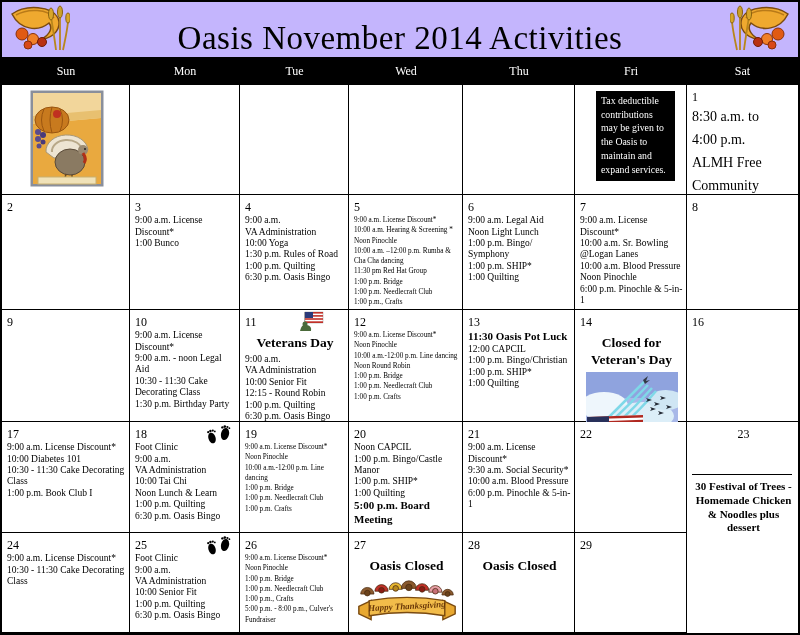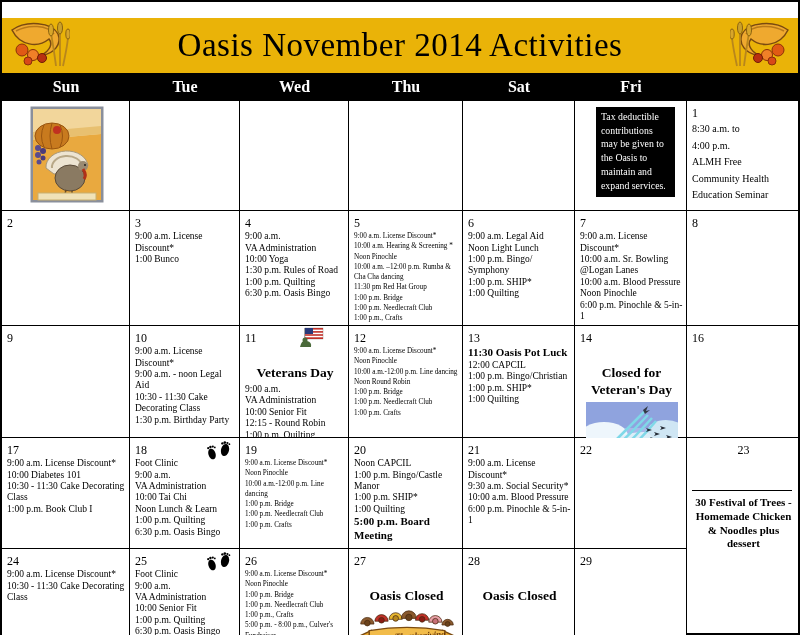--- a/index.html
+++ b/index.html
@@ -1,35 +1,35 @@
 <!DOCTYPE html>
 <html><head>
 <meta charset="utf-8">
 <style>
   html,body{margin:0;padding:0;background:#fff;}
   body{width:800px;height:635px;overflow:hidden;font-family:"Liberation Serif",serif;}
   .page{width:800px;height:635px;box-sizing:border-box;border:2px solid #000;position:relative;background:#fff;}
-  .title-bar{height:55px;position:relative;display:flex;align-items:center;justify-content:center;background:#eab308;margin-top:16px;}
+  .title-bar{height:55px;position:relative;display:flex;align-items:flex-end;justify-content:center;background:#c4b5fd;}
   .title-bar h1{margin:0;font-size:33px;font-weight:normal;color:#000;letter-spacing:.5px;}
   .corner{position:absolute;top:2px;}
   .corner.left{left:6px;}
   .corner.right{right:6px;transform:scaleX(-1);}
   .day-header{display:grid;grid-template-columns:128px 110px 109px 114px 112px 112px 111px;background:#000;color:#fff;height:28px;}
-  .day-name{display:flex;align-items:center;justify-content:center;font-weight:bold;font-size:16px;}
+  .day-name{display:flex;align-items:center;justify-content:center;font-weight:normal;font-size:12px;}
   .grid{display:grid;grid-template-columns:128px 110px 109px 114px 112px 112px 111px;grid-template-rows:110px 115px 112px 111px 100px;}
   .cell{border-right:1.6px solid #000;border-bottom:1.6px solid #000;box-sizing:border-box;position:relative;padding:2px 3px 0 5px;overflow:visible;background:#fff;}
   .cell:nth-child(7n){border-right:none;}
   .cell.tall{border-bottom:none;text-align:center;}
   .date{font-size:12px;line-height:1.1;display:inline-block;margin-bottom:1px;}
   .events{font-size:9.5px;line-height:1.2;color:#000;}
   .cell.small .events{font-size:7.2px;line-height:1.42;}
-  .cell.loose .events{font-size:10px;line-height:1.65;}
+  .cell.loose .events{font-size:14px;line-height:1.65;}
   .ev{margin:0;}
   .ev-bold{font-weight:bold;font-size:11px;line-height:1.25;}
-  .cell-title{font-weight:bold;text-align:center;font-size:13.5px;line-height:1.25;margin:19px 0 2px 0;}
+  .cell-title{font-weight:bold;text-align:center;font-size:13.5px;line-height:1.25;margin:5px 0 2px 0;}
   .note-box{background:#000;color:#fff;margin:4px 8px 0 16px;padding:3px 5px;font-size:9.8px;line-height:1.4;min-height:84px;}
   .icon svg{display:block;}
   .icon-center{display:flex;justify-content:center;margin-top:3px;}
   .icon-corner{position:absolute;top:2px;right:5px;}
   .icon-by-date{position:absolute;top:1px;right:24px;}
   .icon-below-title{display:block;text-align:center;margin-top:3px;}
   .icon-below-title svg{display:inline-block;}
   .divider{border-top:1.6px solid #000;width:100px;margin:32px 0 5px 0;}
 </style>
 </head>
@@ -70,25 +70,26 @@
             <path d="M55 46 C58 32 60 22 60 16"></path>
           </g>
     <ellipse cx="43" cy="10" rx="2.5" ry="6" fill="#d8a62a" stroke="#8a6210"></ellipse>
     <ellipse cx="52" cy="8" rx="2.5" ry="6" fill="#caa02a" stroke="#8a6210"></ellipse>
     <ellipse cx="60" cy="14" rx="2.2" ry="5" fill="#d8a62a" stroke="#8a6210"></ellipse>
   </svg>
       </span>
   </div>
   <div class="day-header" id="dayHeader">
       <div class="day-name">Sun</div>
+      <div class="day-name">Mon</div>
       <div class="day-name">Tue</div>
       <div class="day-name">Wed</div>
       <div class="day-name">Thu</div>
+      <div class="day-name">Fri</div>
       <div class="day-name">Sat</div>
-      <div class="day-name">Fri</div>
     </div>
   <div class="grid" id="grid">
       <div class="cell">
         <span class="icon icon-center">
           <svg width="74" height="97" viewBox="0 0 74 97">
     <rect x="0.5" y="0.5" width="73" height="96" fill="#8a8f9b"></rect>
     <rect x="3" y="3" width="68" height="91" fill="#e9a93f"></rect>
     <path d="M3 34 L71 28 L71 3 L3 3 Z" fill="#f2d69b"></path>
     <path d="M3 34 L71 28 L71 20 L3 26 Z" fill="#e8c070"></path>
     <ellipse cx="22" cy="30" rx="17" ry="13" fill="#c87a1e" stroke="#9a5510"></ellipse>

